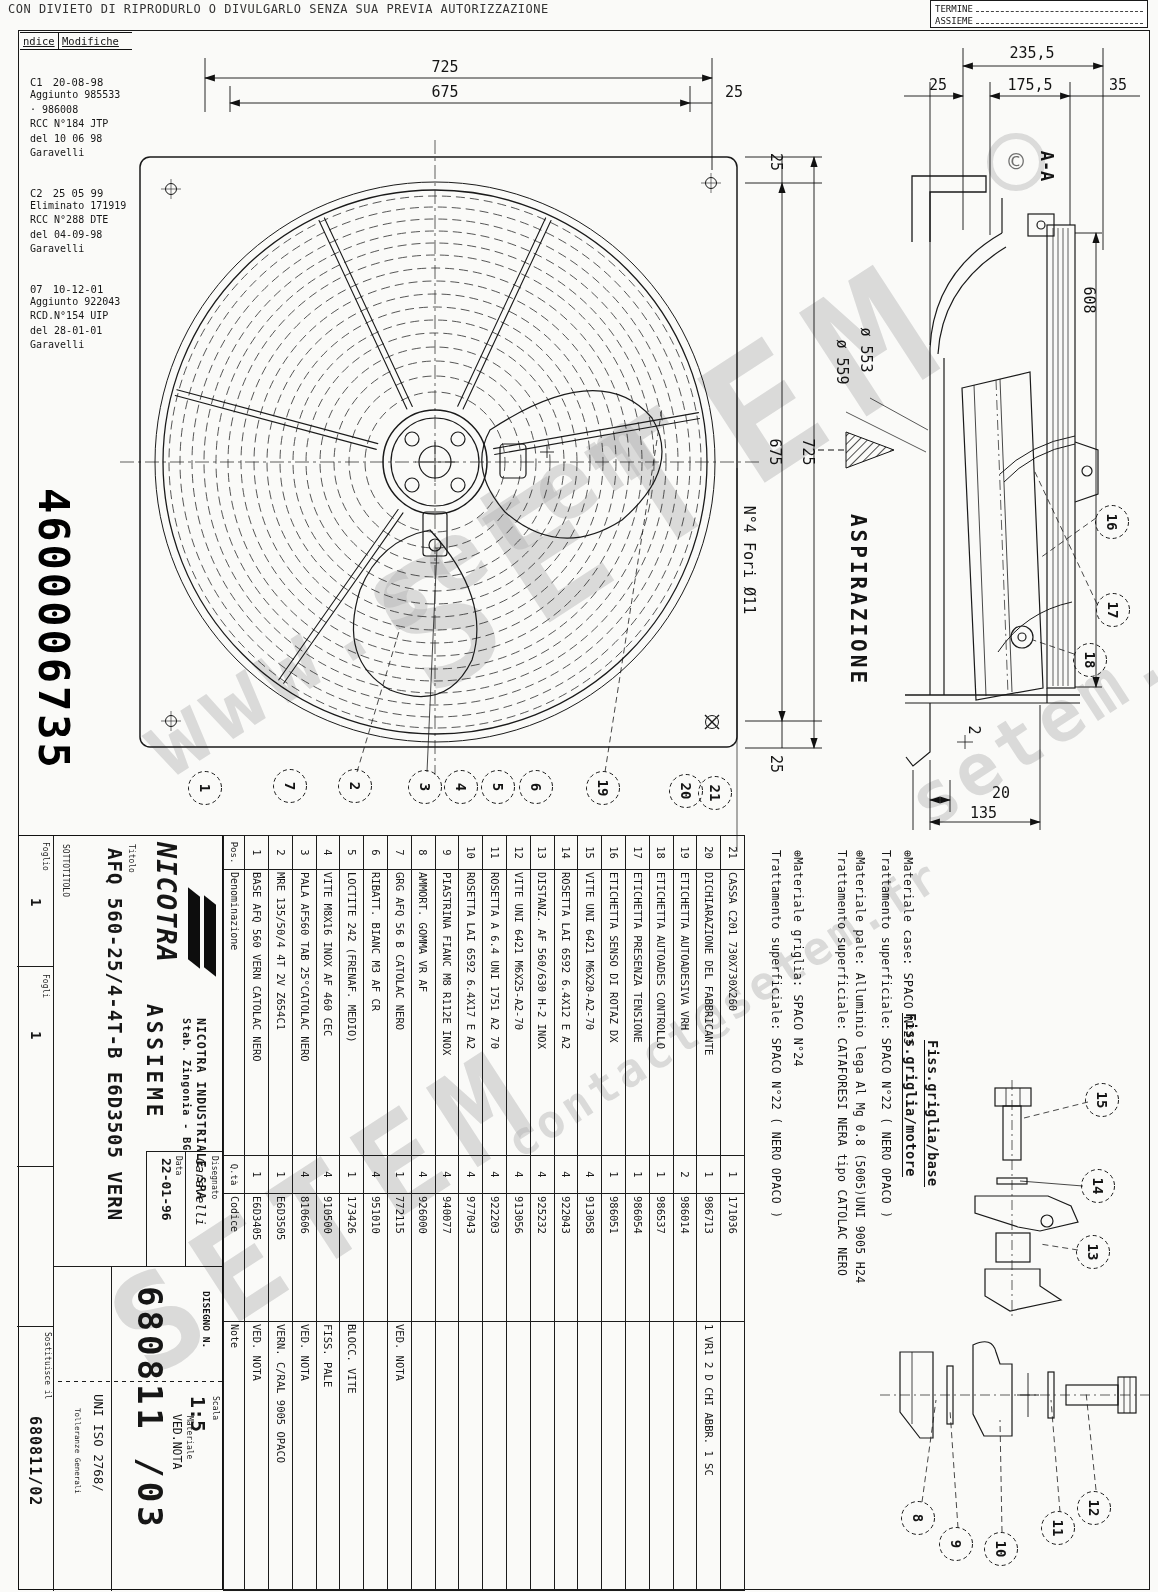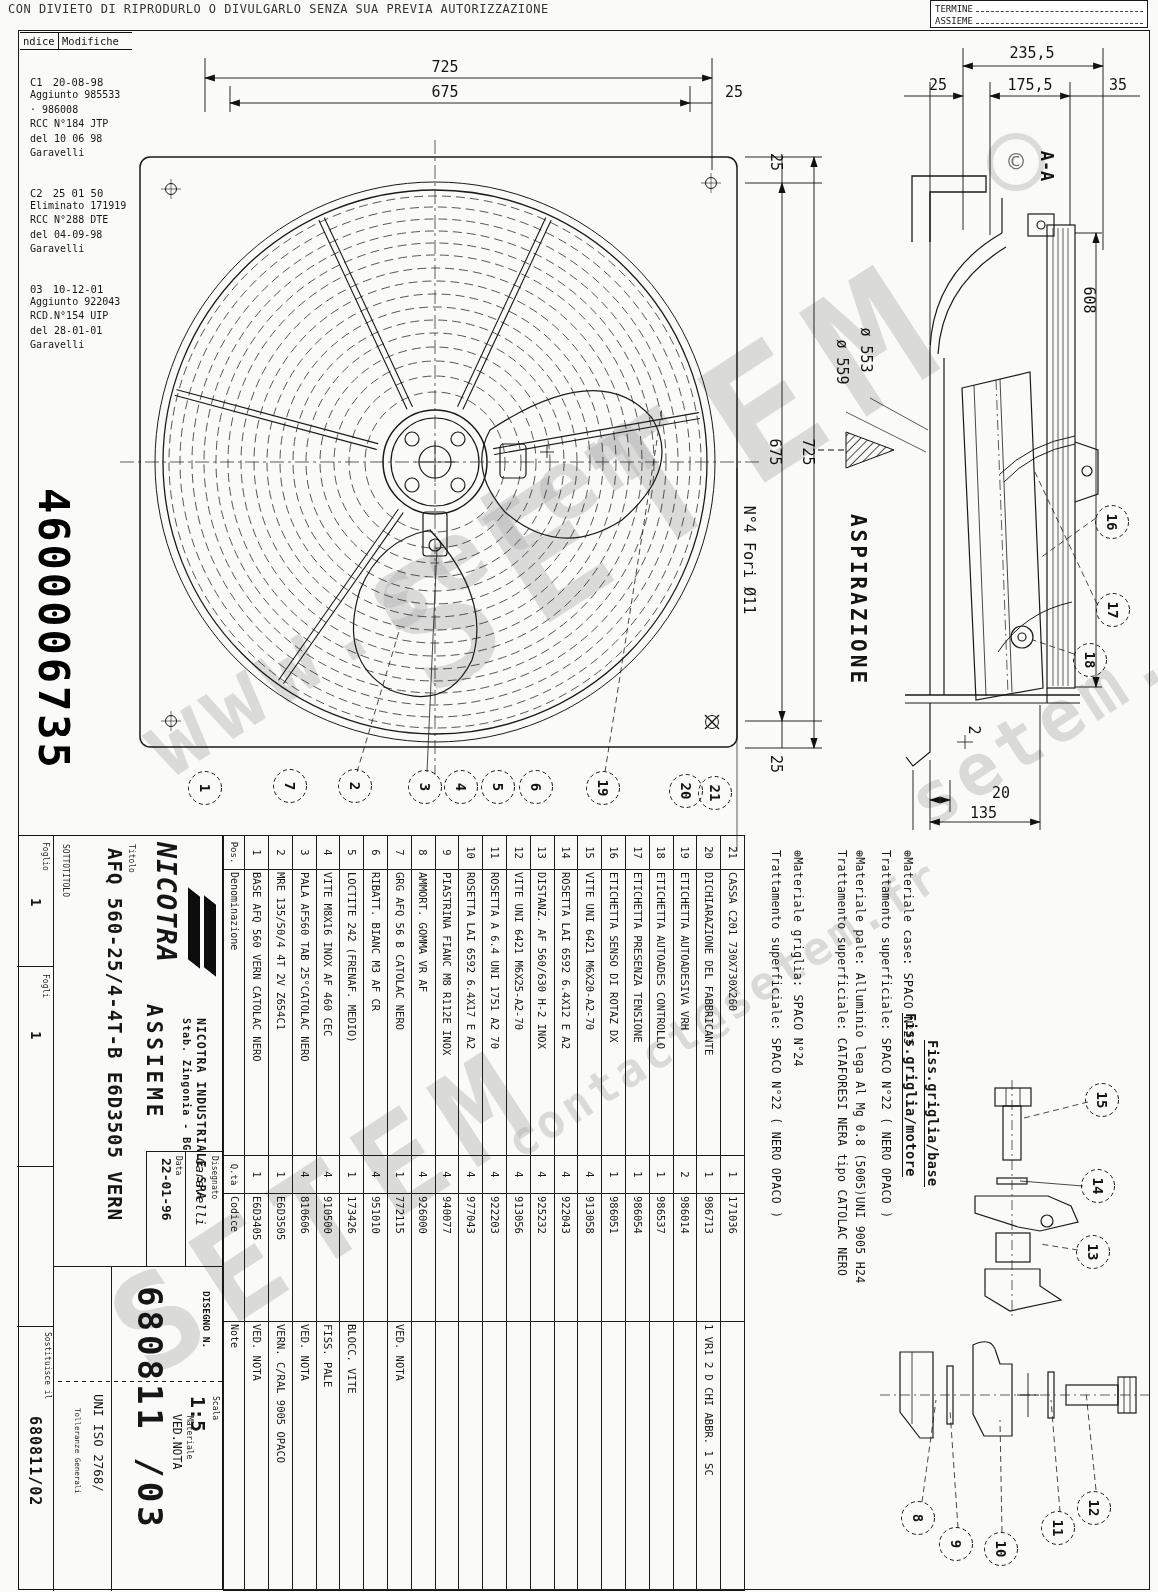--- a/index.html
+++ b/index.html
@@ -8,21 +8,21 @@
   .abs{position:absolute;}
   
   #sheet-border{left:18px;top:30px;width:1130px;height:1558px;border:1.6px solid #1a1a1a;}
   #top-notice{left:8px;top:2px;font-size:12px;letter-spacing:.5px;color:#333;}
   #stamp-box{left:930px;top:0;width:218px;height:28px;border:1.4px solid #1a1a1a;background:#fff;
              font-size:9px;padding:1px 4px;box-sizing:border-box;}
   .stamp-row{display:flex;align-items:flex-end;height:12px;}
   .stamp-fill{flex:1;border-bottom:1px dashed #444;margin:0 0 2px 3px;}
   
   #revisions{left:20px;top:32px;width:112px;font-size:10.5px;}
-  #rev-head{display:flex;border-bottom:1.4px solid #111;border-top:1px solid #111;}
+  #rev-head{display:flex;border-bottom:1.4px solid #111;border-top:1px solid #111;text-decoration:underline;}
   #rev-head span{padding:2px 3px;}
   #rev-head .ri{border-right:1.2px solid #111;width:32px;}
   .rev-entry{margin-top:26px;margin-left:10px;}
   .rev-line1{display:flex;gap:10px;font-size:10.5px;}
   .rev-text{white-space:pre-line;line-height:1.45;font-size:10px;}
   
   #part-number{left:78px;top:488px;transform-origin:0 0;transform:rotate(90deg);
                font-size:42px;font-weight:bold;letter-spacing:3px;color:#000;}
   
   .rot-wrap{overflow:visible;}
@@ -416,30 +416,30 @@
       </div>
     <div class="rev-text">Aggiunto 985533
 ·   986008
 RCC N°184  JTP
 del 10 06 98
 Garavelli</div>
   </div>
   <div class="rev-entry">
     <div class="rev-line1">
         <span>C2</span>
-        <span>25 01 50</span>
+        <span>25 05 99</span>
       </div>
     <div class="rev-text">Eliminato 171919
 RCC N°288  DTE
 del 04-09-98
 Garavelli</div>
   </div>
   <div class="rev-entry">
     <div class="rev-line1">
-        <span>03</span>
+        <span>07</span>
         <span>10-12-01</span>
       </div>
     <div class="rev-text">Aggiunto 922043
 RCD.N°154  UIP
 del 28-01-01
 Garavelli</div>
   </div>
 </div>
 
 <div class="abs" id="part-number">4600006735</div>

